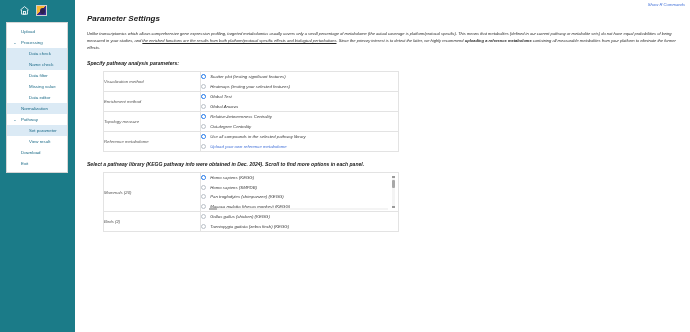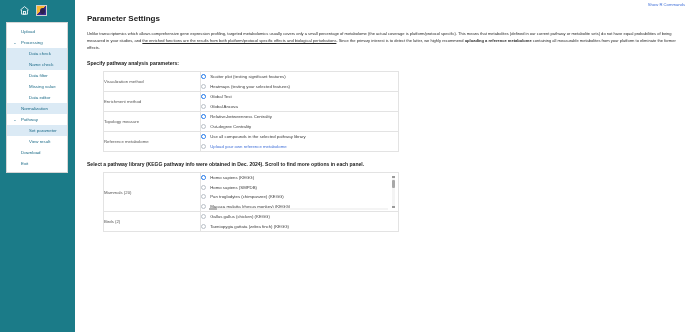--- a/index.html
+++ b/index.html
@@ -63,20 +63,21 @@
     font-size: 4px; color: #1b6a87;
     text-align: center;
   }
 
   
   #main {
     position: absolute; left: 75px; top: 0;
     width: 615px; height: 244px;
     background: #ffffff;
     padding: 10px 10px 8px 10px;
+    font-style: italic;
   }
   #show-r {
     position: absolute; right: 5px; top: 2px;
     font-size: 4.2px; color: #3f6fd8; cursor: pointer;
   }
   #page-title {
     font-size: 8px; font-weight: bold; color: #1a1a1a;
     margin: 4px 0 7px 2px;
   }
   #intro {

